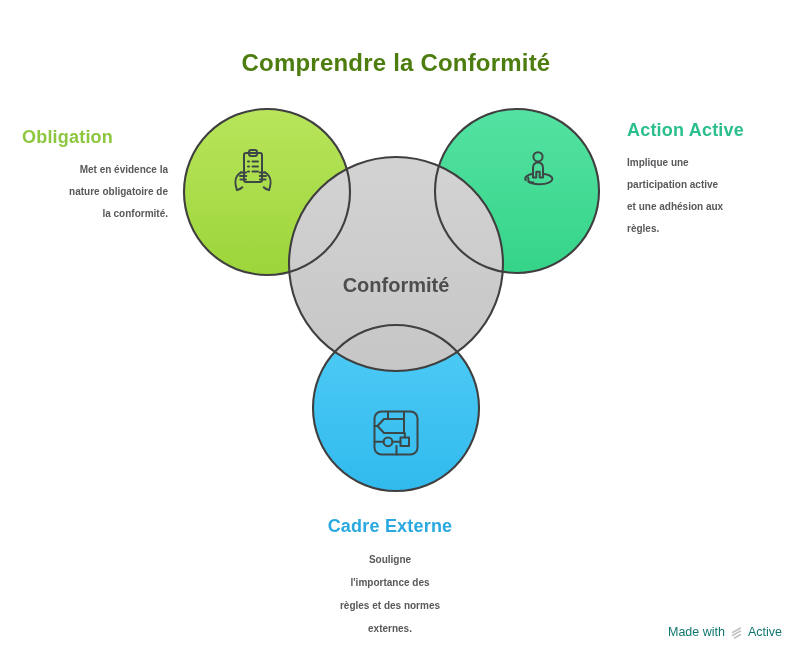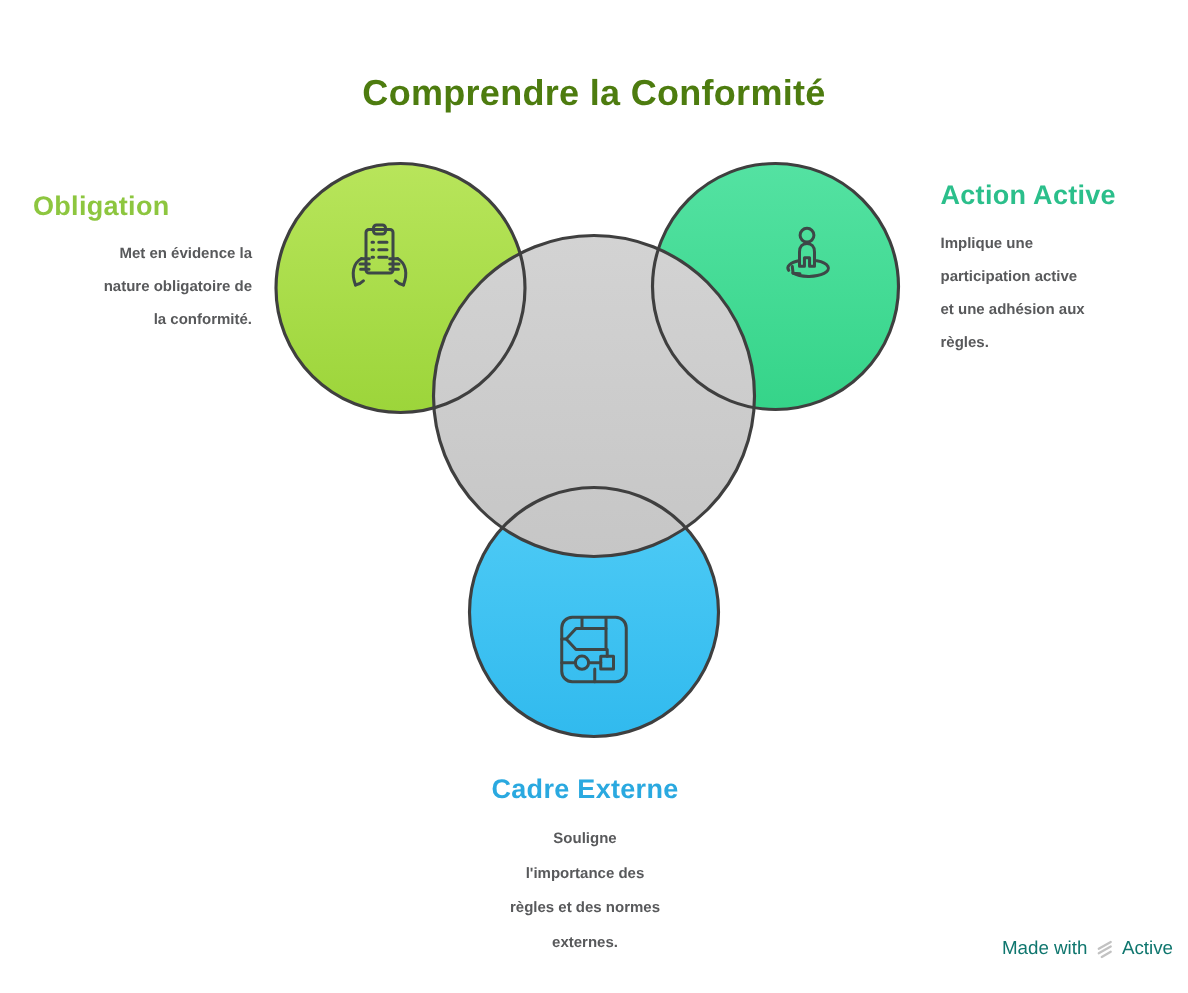--- a/index.html
+++ b/index.html
@@ -155,20 +155,21 @@
   </div>
 
   <div class="text-block block-cadre">
     <div class="heading blue">Cadre Externe</div>
     <div class="body-text">Souligne
 l'importance des
 règles et des normes
 externes.</div>
   </div>
 
+  <div class="center-label">Conformité</div>
 
   <div class="footer">
     <span>Made with</span>
     <svg width="13" height="14" viewBox="0 0 13 14">
       <path d="M2.5,7.5 L10.5,3 M2.5,10.5 L10.5,6 M4.5,13 L10.5,9.5" fill="none" stroke="#c2c2c2" stroke-width="1.5" stroke-linecap="round"></path>
     </svg>
     <span>Active</span>
   </div>
 
 </div>

